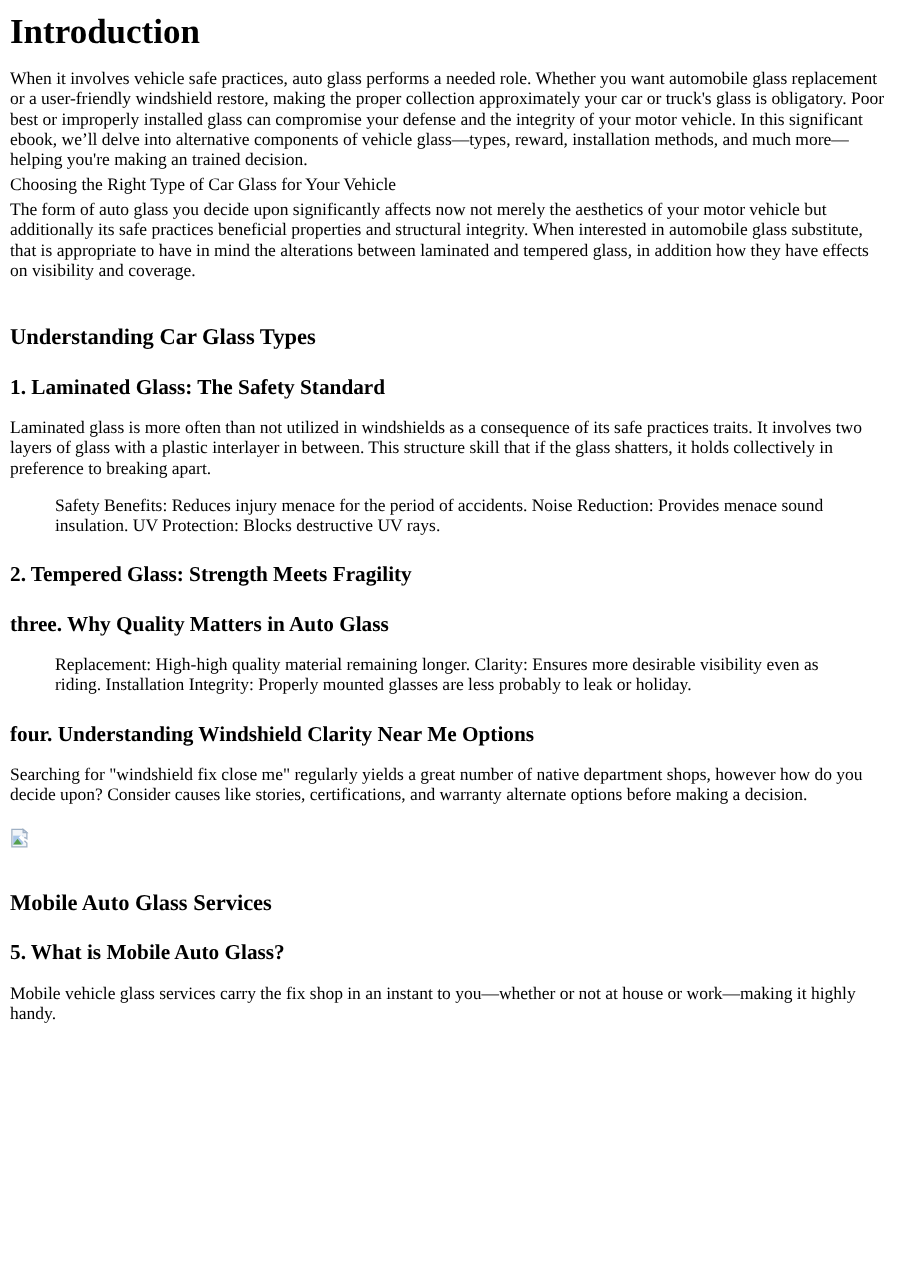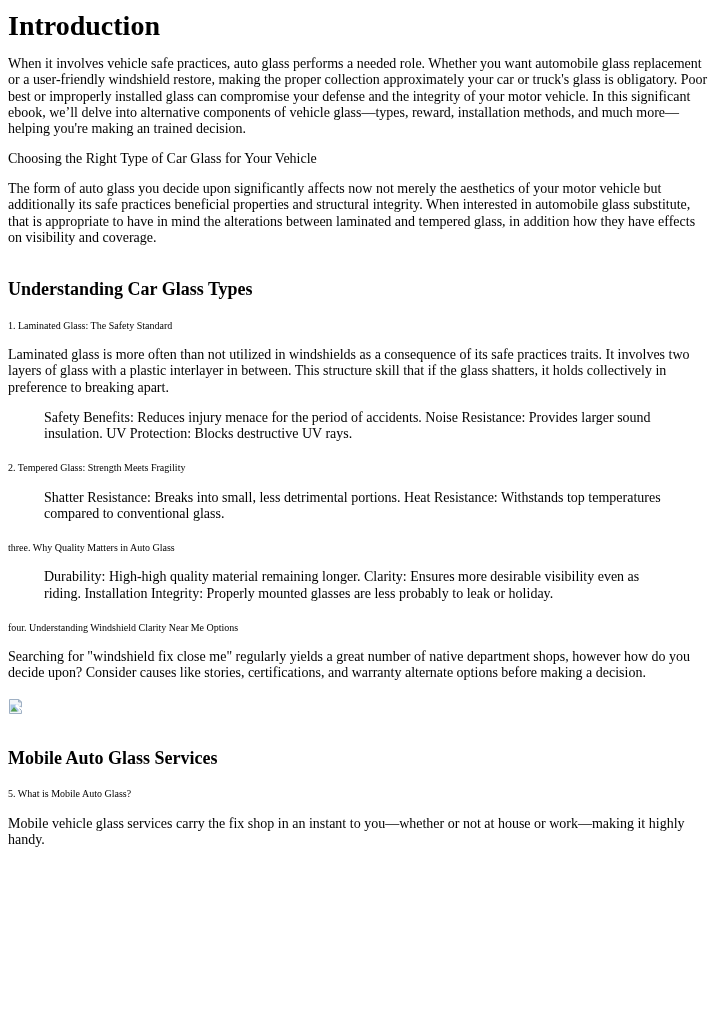--- a/index.html
+++ b/index.html
@@ -22,26 +22,26 @@
     font-size: 28px;
     font-weight: bold;
     margin: 2px 0 14px 0;
   }
   h2.block {
     font-size: 18px;
     font-weight: bold;
     margin: 33px 0 14px 0;
   }
   h3.block {
-    font-size: 10px;
-    font-weight: normal;
+    font-size: 17px;
+    font-weight: bold;
     margin: 20px 0 16px 0;
   }
   p.block {
-    margin: 14px 0;
+    margin: 4px 0;
   }
   blockquote.block {
     margin: 14px 36px;
   }
   .img-row {
     margin: 16px 0 18px 0;
     height: 17px;
   }
   .broken-img {
     display: inline-block;
@@ -63,32 +63,31 @@
   <p class="block">Choosing the Right Type of Car Glass for Your Vehicle</p>
 
   <p class="block">The form of auto glass you decide upon significantly affects now not merely the aesthetics of your motor vehicle but additionally its safe practices beneficial properties and structural integrity. When interested in automobile glass substitute, that is appropriate to have in mind the alterations between laminated and tempered glass, in addition how they have effects on visibility and coverage.</p>
 
   <h2 class="block">Understanding Car Glass Types</h2>
 
   <h3 class="block">1. Laminated Glass: The Safety Standard</h3>
 
   <p class="block">Laminated glass is more often than not utilized in windshields as a consequence of its safe practices traits. It involves two layers of glass with a plastic interlayer in between. This structure skill that if the glass shatters, it holds collectively in preference to breaking apart.</p>
 
-  <blockquote class="block">Safety Benefits: Reduces injury menace for the period of accidents. Noise Resistance: Provides larger sound insulation. UV Protection: Blocks destructive UV rays.</blockquote>
+  <blockquote class="block">Safety Benefits: Reduces injury menace for the period of accidents. Noise Reduction: Provides menace sound insulation. UV Protection: Blocks destructive UV rays.</blockquote>
 
   <h3 class="block">2. Tempered Glass: Strength Meets Fragility</h3>
 
 
-  <blockquote class="block">Shatter Resistance: Breaks into small, less detrimental portions. Heat Resistance: Withstands top temperatures compared to conventional glass.</blockquote>
 
 
   <h3 class="block">three. Why Quality Matters in Auto Glass</h3>
 
 
-  <blockquote class="block">Durability: High-high quality material remaining longer. Clarity: Ensures more desirable visibility even as riding. Installation Integrity: Properly mounted glasses are less probably to leak or holiday.</blockquote>
+  <blockquote class="block">Replacement: High-high quality material remaining longer. Clarity: Ensures more desirable visibility even as riding. Installation Integrity: Properly mounted glasses are less probably to leak or holiday.</blockquote>
 
   <h3 class="block">four. Understanding Windshield Clarity Near Me Options</h3>
 
   <p class="block">Searching for "windshield fix close me" regularly yields a great number of native department shops, however how do you decide upon? Consider causes like stories, certifications, and warranty alternate options before making a decision.</p>
 
   <div class="img-row">
     <span class="broken-img">
       <svg width="17" height="17" viewBox="0 0 17 17" xmlns="http://www.w3.org/2000/svg">
 
         <path d="M1.5 1.5 L10.5 1.5 L13.5 4 L13.5 9 L12 8 L10.5 9.5 L13.5 12.5 L13.5 15.5 L1.5 15.5 Z" fill="#f2f5f9" stroke="#9fb0c4" stroke-width="1"></path>

